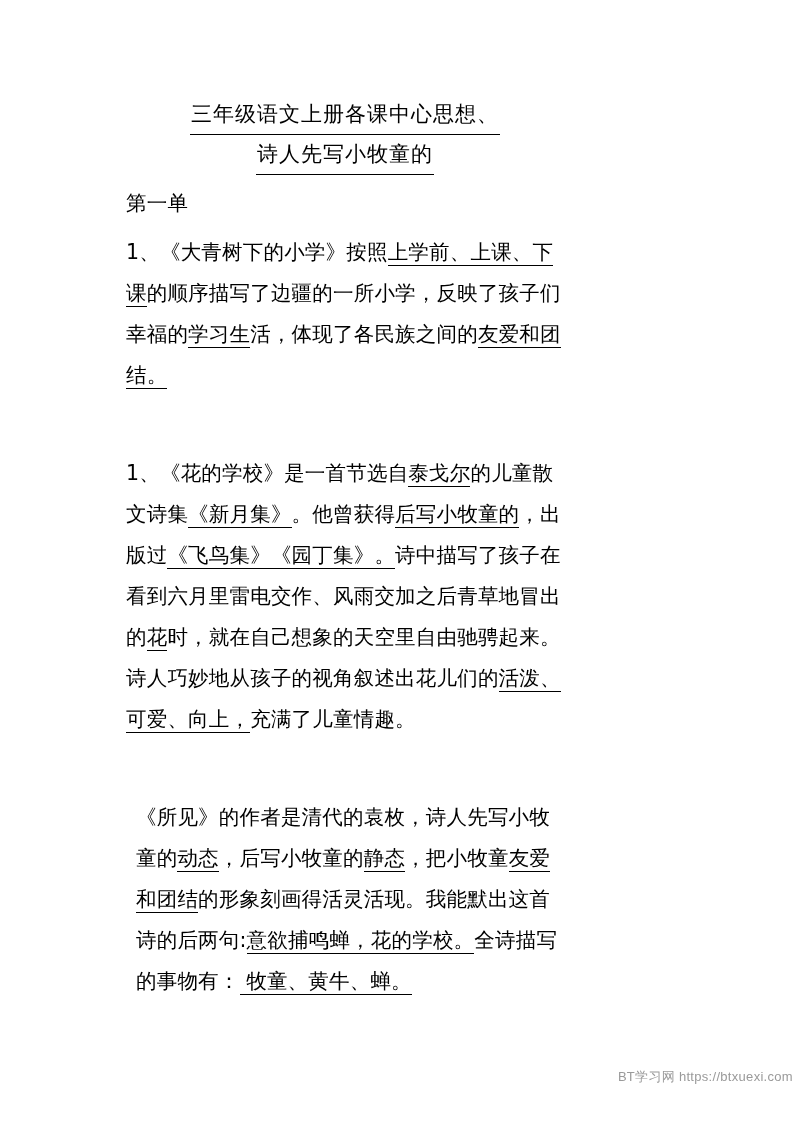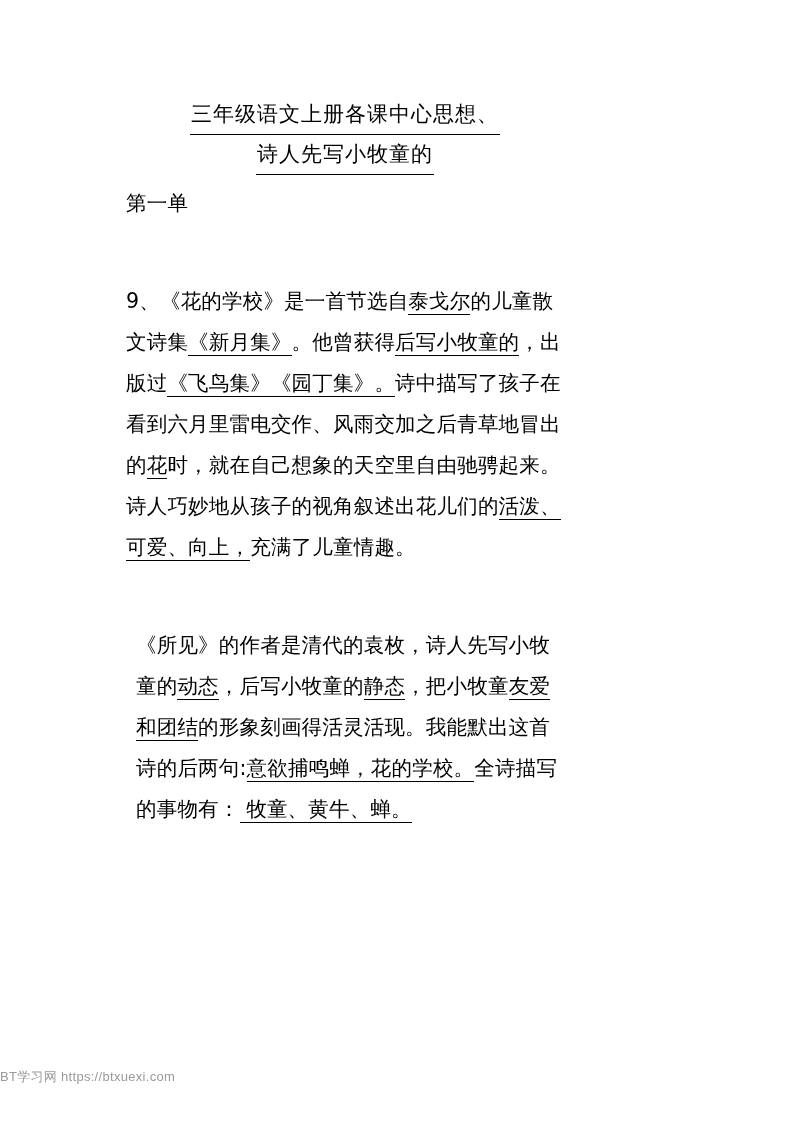--- a/index.html
+++ b/index.html
@@ -57,21 +57,21 @@
     padding-bottom: 1px;
   }
   .indent1 {
     padding-left: 10px;
   }
   .footer {
     position: absolute;
     left: 0;
     bottom: 36px;
     width: 100%;
-    text-align: left;
+    text-align: right;
     font-size: 13px;
     color: #9a9a9a;
     letter-spacing: 0.3px;
     font-family: "Liberation Sans", sans-serif;
   }
 </style>
 </head>
 <body>
 
 <div class="page">
@@ -82,24 +82,25 @@
     </div>
     <div class="title-row">
       <span class="title-line">诗人先写小牧童的</span>
     </div>
   </div>
 
   <div class="body-text">
 
     <p class="para">第一单</p>
 
+    <p class="para" id="p1"><span>1、《大青树下的小学》按照</span><u class="u">上学前、上课、下课</u><span>的顺序描写了边疆的一所小学，反映了孩子们幸福的</span><u class="u">学习生</u><span>活，体现了各民族之间的</span><u class="u">友爱和团结。</u></p>
 
     <div class="gap"></div>
 
-    <p class="para" id="p2"><span>9、《花的学校》是一首节选自</span><u class="u">泰戈尔</u><span>的儿童散文诗集</span><u class="u">《新月集》</u><span>。他曾获得</span><u class="u">后写小牧童的</u><span>，出版过</span><u class="u">《飞鸟集》《园丁集》。</u><span>诗中描写了孩子在看到六月里雷电交作、风雨交加之后青草地冒出的</span><u class="u">花</u><span>时，就在自己想象的天空里自由驰骋起来。诗人巧妙地从孩子的视角叙述出花儿们的</span><u class="u">活泼、可爱、向上，</u><span>充满了儿童情趣。</span></p>
+    <p class="para" id="p2"><span>1、《花的学校》是一首节选自</span><u class="u">泰戈尔</u><span>的儿童散文诗集</span><u class="u">《新月集》</u><span>。他曾获得</span><u class="u">后写小牧童的</u><span>，出版过</span><u class="u">《飞鸟集》《园丁集》。</u><span>诗中描写了孩子在看到六月里雷电交作、风雨交加之后青草地冒出的</span><u class="u">花</u><span>时，就在自己想象的天空里自由驰骋起来。诗人巧妙地从孩子的视角叙述出花儿们的</span><u class="u">活泼、可爱、向上，</u><span>充满了儿童情趣。</span></p>
 
     <div class="gap"></div>
 
 
     <p class="para indent1" id="p4"><span>《所见》的作者是清代的袁枚，诗人先写小牧童的</span><u class="u">动态</u><span>，后写小牧童的</span><u class="u">静态</u><span>，把小牧童</span><u class="u">友爱和团结</u><span>的形象刻画得活灵活现。我能默出这首诗的后两句:</span><u class="u">意欲捕鸣蝉，花的学校。</u><span>全诗描写的事物有：</span><u class="u"> 牧童、黄牛、蝉。</u></p>
 
   </div>
 
 </div>
 

